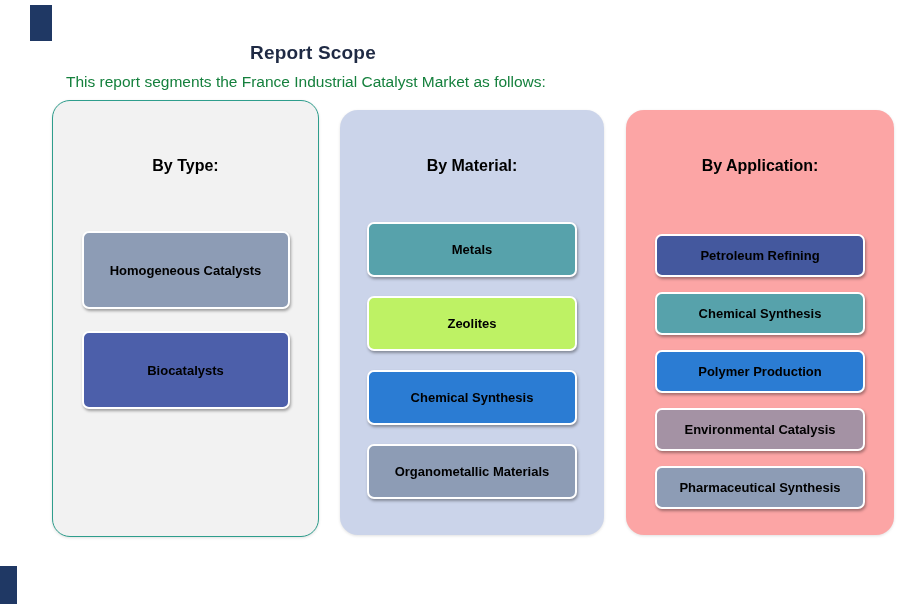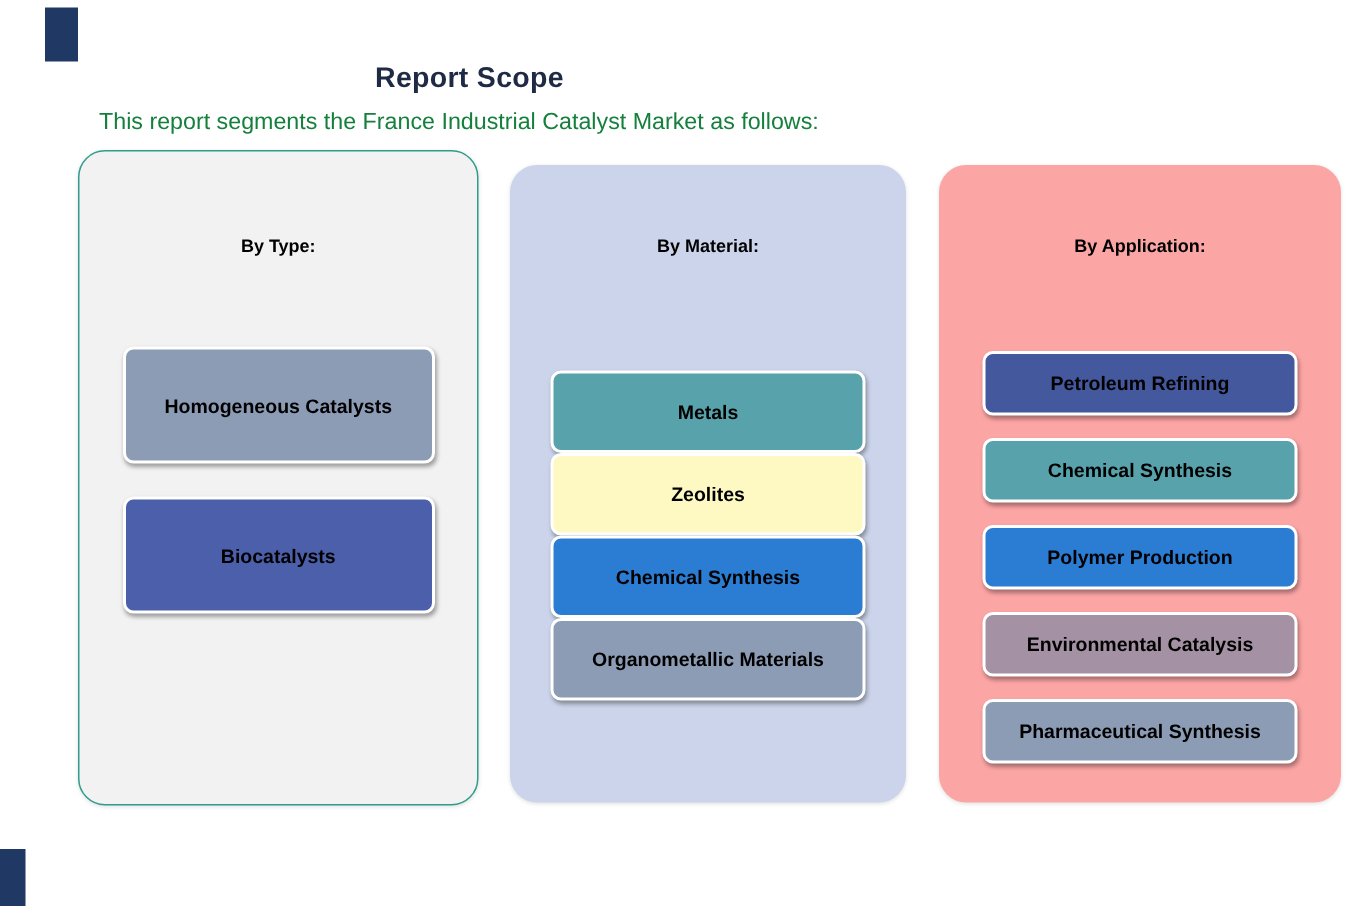--- a/index.html
+++ b/index.html
@@ -33,32 +33,32 @@
     left:340px; top:110px; width:264px; height:425px;
     background:#CBD4EA;
   }
   #panel-application {
     left:626px; top:110px; width:268px; height:425px;
     background:#fca5a5;
   }
 
   .panel-header {
     position:absolute; left:0; right:0; text-align:center;
-    font-weight:bold; font-size:12px; color:#000000;
+    font-weight:bold; font-size:16px; color:#000000;
   }
   #panel-type .panel-header { top:56px; }
   #panel-material .panel-header { top:47px; }
   #panel-application .panel-header { top:47px; }
 
   .buttons {
     position:absolute; left:0; right:0;
     display:flex; flex-direction:column; align-items:center;
   }
   #panel-type .buttons { top:130px; gap:22px; }
-  #panel-material .buttons { top:137px; }
+  #panel-material .buttons { top:112px; gap:19px; }
   #panel-application .buttons { top:124px; gap:15px; }
 
   .seg-btn {
     display:flex; align-items:center; justify-content:center;
     text-align:center; font-weight:bold; font-size:13px; color:#000000;
     border:2px solid #ffffff; border-radius:7px;
     box-shadow:1px 2px 3px rgba(0,0,0,0.35);
     padding:0 6px;
   }
   #panel-type .seg-btn { width:208px; height:78px; }
@@ -81,21 +81,21 @@
     <div class="buttons">
         <div class="seg-btn" style="background: rgb(141, 156, 181);">Homogeneous Catalysts</div>
         <div class="seg-btn" style="background: rgb(76, 95, 170);">Biocatalysts</div>
       </div>
   </div>
 
   <div class="panel" id="panel-material">
     <div class="panel-header">By Material:</div>
     <div class="buttons">
         <div class="seg-btn" style="background: rgb(87, 162, 171);">Metals</div>
-        <div class="seg-btn" style="background: #fef9c3;">Zeolites</div>
+        <div class="seg-btn" style="background: #bef264;">Zeolites</div>
         <div class="seg-btn" style="background: rgb(43, 124, 211);">Chemical Synthesis</div>
         <div class="seg-btn" style="background: rgb(141, 156, 181);">Organometallic Materials</div>
       </div>
   </div>
 
   <div class="panel" id="panel-application">
     <div class="panel-header">By Application:</div>
     <div class="buttons">
         <div class="seg-btn" style="background: rgb(68, 88, 158);">Petroleum Refining</div>
         <div class="seg-btn" style="background: rgb(87, 162, 171);">Chemical Synthesis</div>

